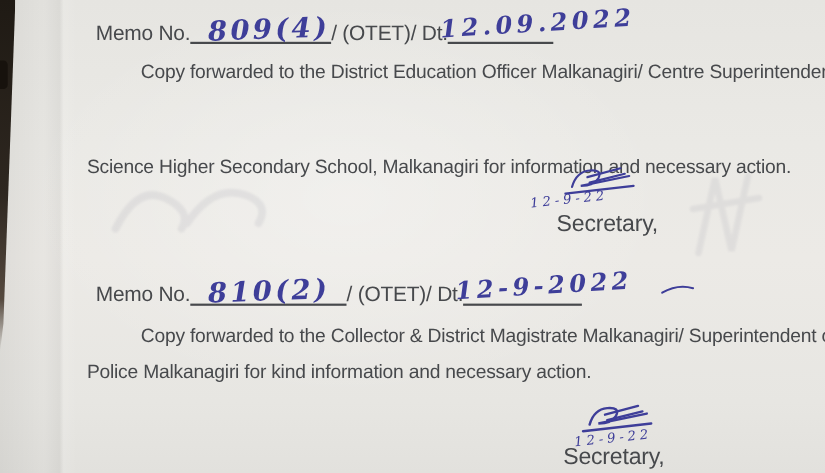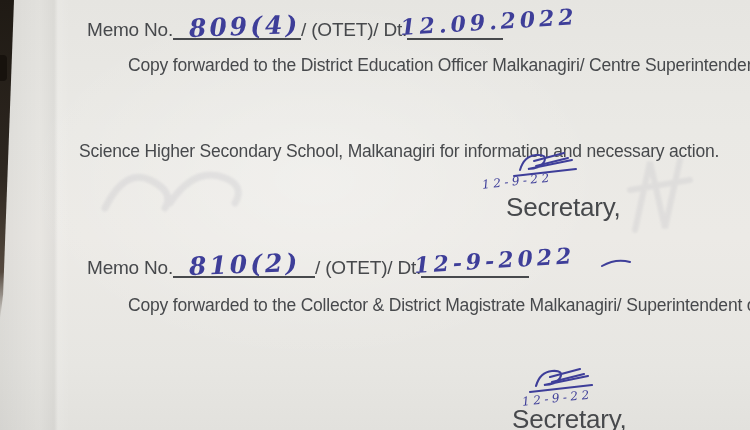--- a/index.html
+++ b/index.html
@@ -20,21 +20,21 @@
     background:linear-gradient(180deg,#1f1a14 0%,#2e2720 55%,#55493e 85%,rgba(85,73,62,0) 100%);
     clip-path:polygon(0 0,100% 0,22% 92%,0 100%);
   }
   .edge-nick{
     position:absolute;left:0;top:55px;width:7px;height:26px;
     background:#17120d;border-radius:0 4px 4px 0;
   }
   .typed{white-space:nowrap;letter-spacing:-0.2px;}
   .line{position:absolute;white-space:nowrap;}
   .sz18{font-size:17.5px;}
-  .sz19{font-size:26px;}
+  .sz19{font-size:21px;}
   .memo-row{position:absolute;white-space:nowrap;font-size:19px;}
   .field{
     display:inline-block;position:relative;
     border-bottom:2px solid currentColor;
     height:22px;vertical-align:-4px;
   }
   .ink{color:#3e3e99;}
   .hw{
     position:absolute;white-space:nowrap;
     font-family:"DejaVu Serif","Liberation Serif",serif;
@@ -88,20 +88,21 @@
   </div>
   <div class="line typed sz19" style="left:506px;top:192px;">Secretary,</div>
 
   <div class="memo-row" style="left:87px;top:254px;">
     <span class="typed">Memo No.</span><span class="field" style="width:142px;"><span class="hw hw-number ink" style="color: rgb(62, 62, 153);">810(2)</span></span><span class="typed">/ (OTET)/ Dt.</span><span class="field" style="width:108px;"><span class="hw hw-date ink" style="color: rgb(62, 62, 153);">12-9-2022</span><svg class="tail" style="left:180px;bottom:8px;" width="30" height="10" viewBox="0 0 30 10">
           <path d="M1,8 Q15,0 29,4" fill="none" stroke="currentColor" stroke-width="2" stroke-linecap="round" class="ink" style="stroke: rgb(62, 62, 153); color: rgb(62, 62, 153);"></path>
         </svg></span>
   </div>
 
   <div class="line typed sz18" style="left:128px;top:295px;">Copy forwarded to the Collector &amp; District Magistrate Malkanagiri/ Superintendent of</div>
+  <div class="line typed sz18" style="left:79px;top:328px;">Police Malkanagiri for kind information and necessary action.</div>
 
   <div class="sig ink" style="left: 508px; top: 366px; width: 120px; height: 45px; color: rgb(62, 62, 153);">
     <svg style="position:absolute;left:20px;top:0;" width="80" height="30" viewBox="0 0 80 30">
       <g fill="none" stroke="currentColor" stroke-width="2.2" stroke-linecap="round">
         <path d="M8,20 Q12,6 24,5 Q36,4 32,12 Q28,19 16,19 L60,10"></path>
         <path d="M22,11 L52,3"></path>
         <path d="M24,16 L56,8"></path>
         <path d="M2,26 L64,19"></path>
       </g>
     </svg>

